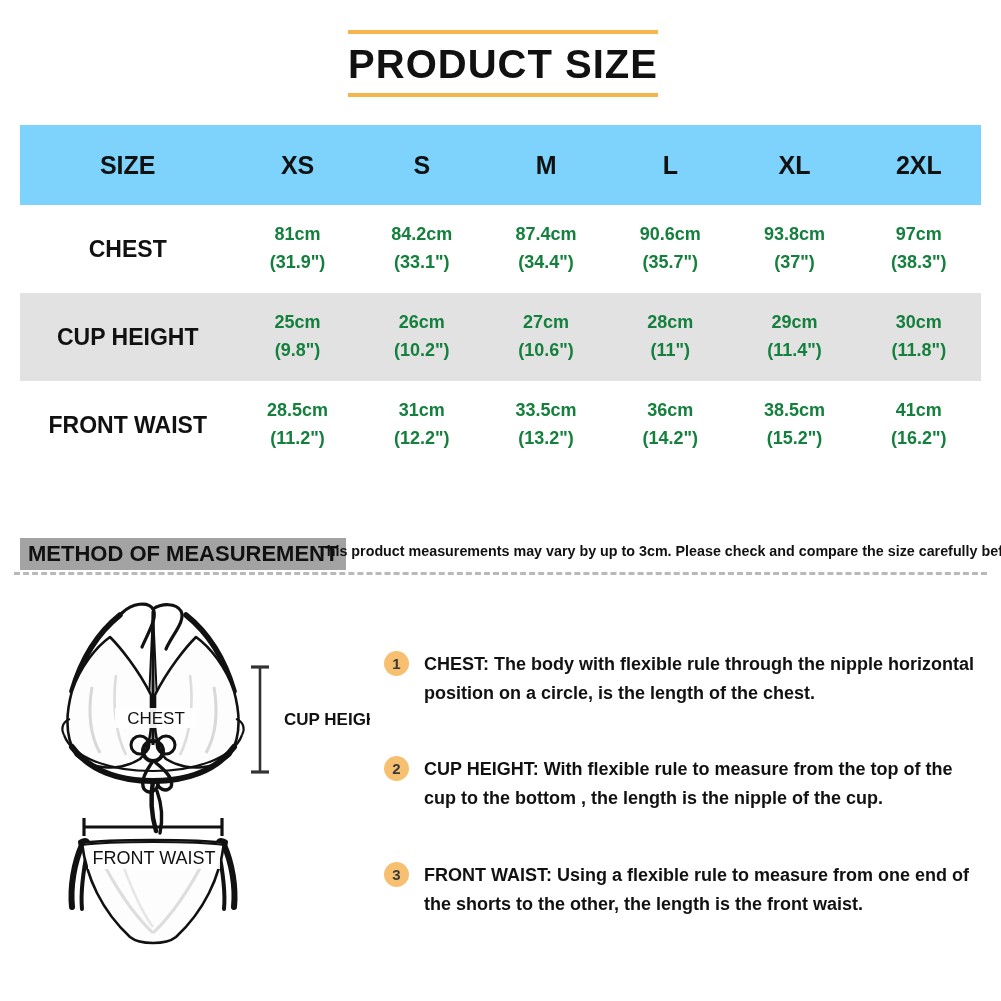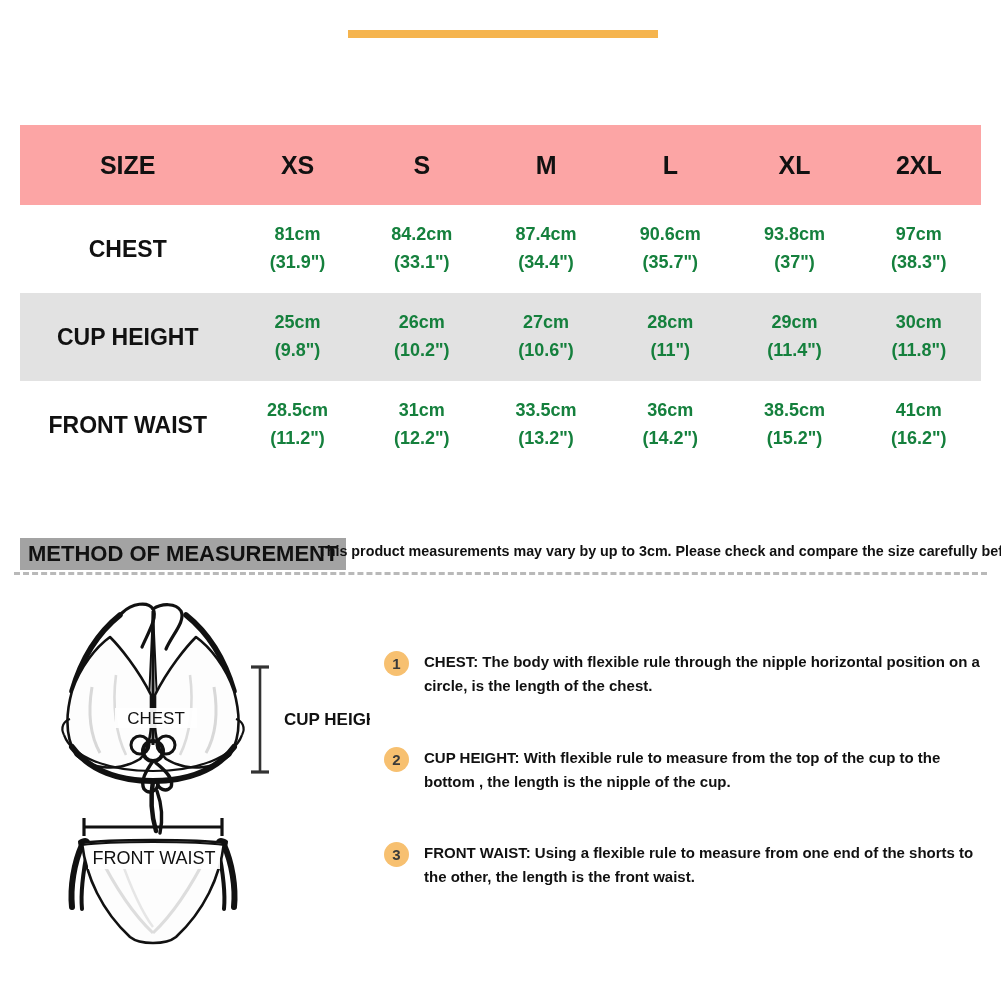--- a/index.html
+++ b/index.html
@@ -42,21 +42,21 @@
   
   .size-table {
     position: absolute;
     left: 20px;
     top: 125px;
     width: 961px;
     border-collapse: collapse;
     table-layout: fixed;
   }
   .size-table tr { height: 88px; }
-  .size-table tr.header-row { height: 80px; background: #fca5a5; }
+  .size-table tr.header-row { height: 80px; background: #7dd3fc; }
   .size-table tr.alt-row { background: #e2e2e2; }
   .size-table td, .size-table th {
     padding: 0;
     text-align: center;
     vertical-align: middle;
     border: none;
   }
   .size-table th {
     font-size: 25px;
     font-weight: 700;
@@ -140,32 +140,33 @@
     color: #3a3a3a;
     font-size: 15px;
     font-weight: 700;
     display: flex;
     align-items: center;
     justify-content: center;
     margin-top: 1px;
   }
   .step-text {
     margin-left: 15px;
-    font-size: 15px;
+    font-size: 18px;
     font-weight: 700;
     line-height: 1.62;
     color: #111;
     max-width: 560px;
   }
 </style>
 </head>
 <body>
 
 <div class="title-block">
   <div class="title-rule"></div>
+  <div class="title-text">PRODUCT SIZE</div>
   <div class="title-rule"></div>
 </div>
 
 <table class="size-table">
   <colgroup>
     <col class="c-label">
       <col class="c-size">
       <col class="c-size">
       <col class="c-size">
     <col class="c-size">

